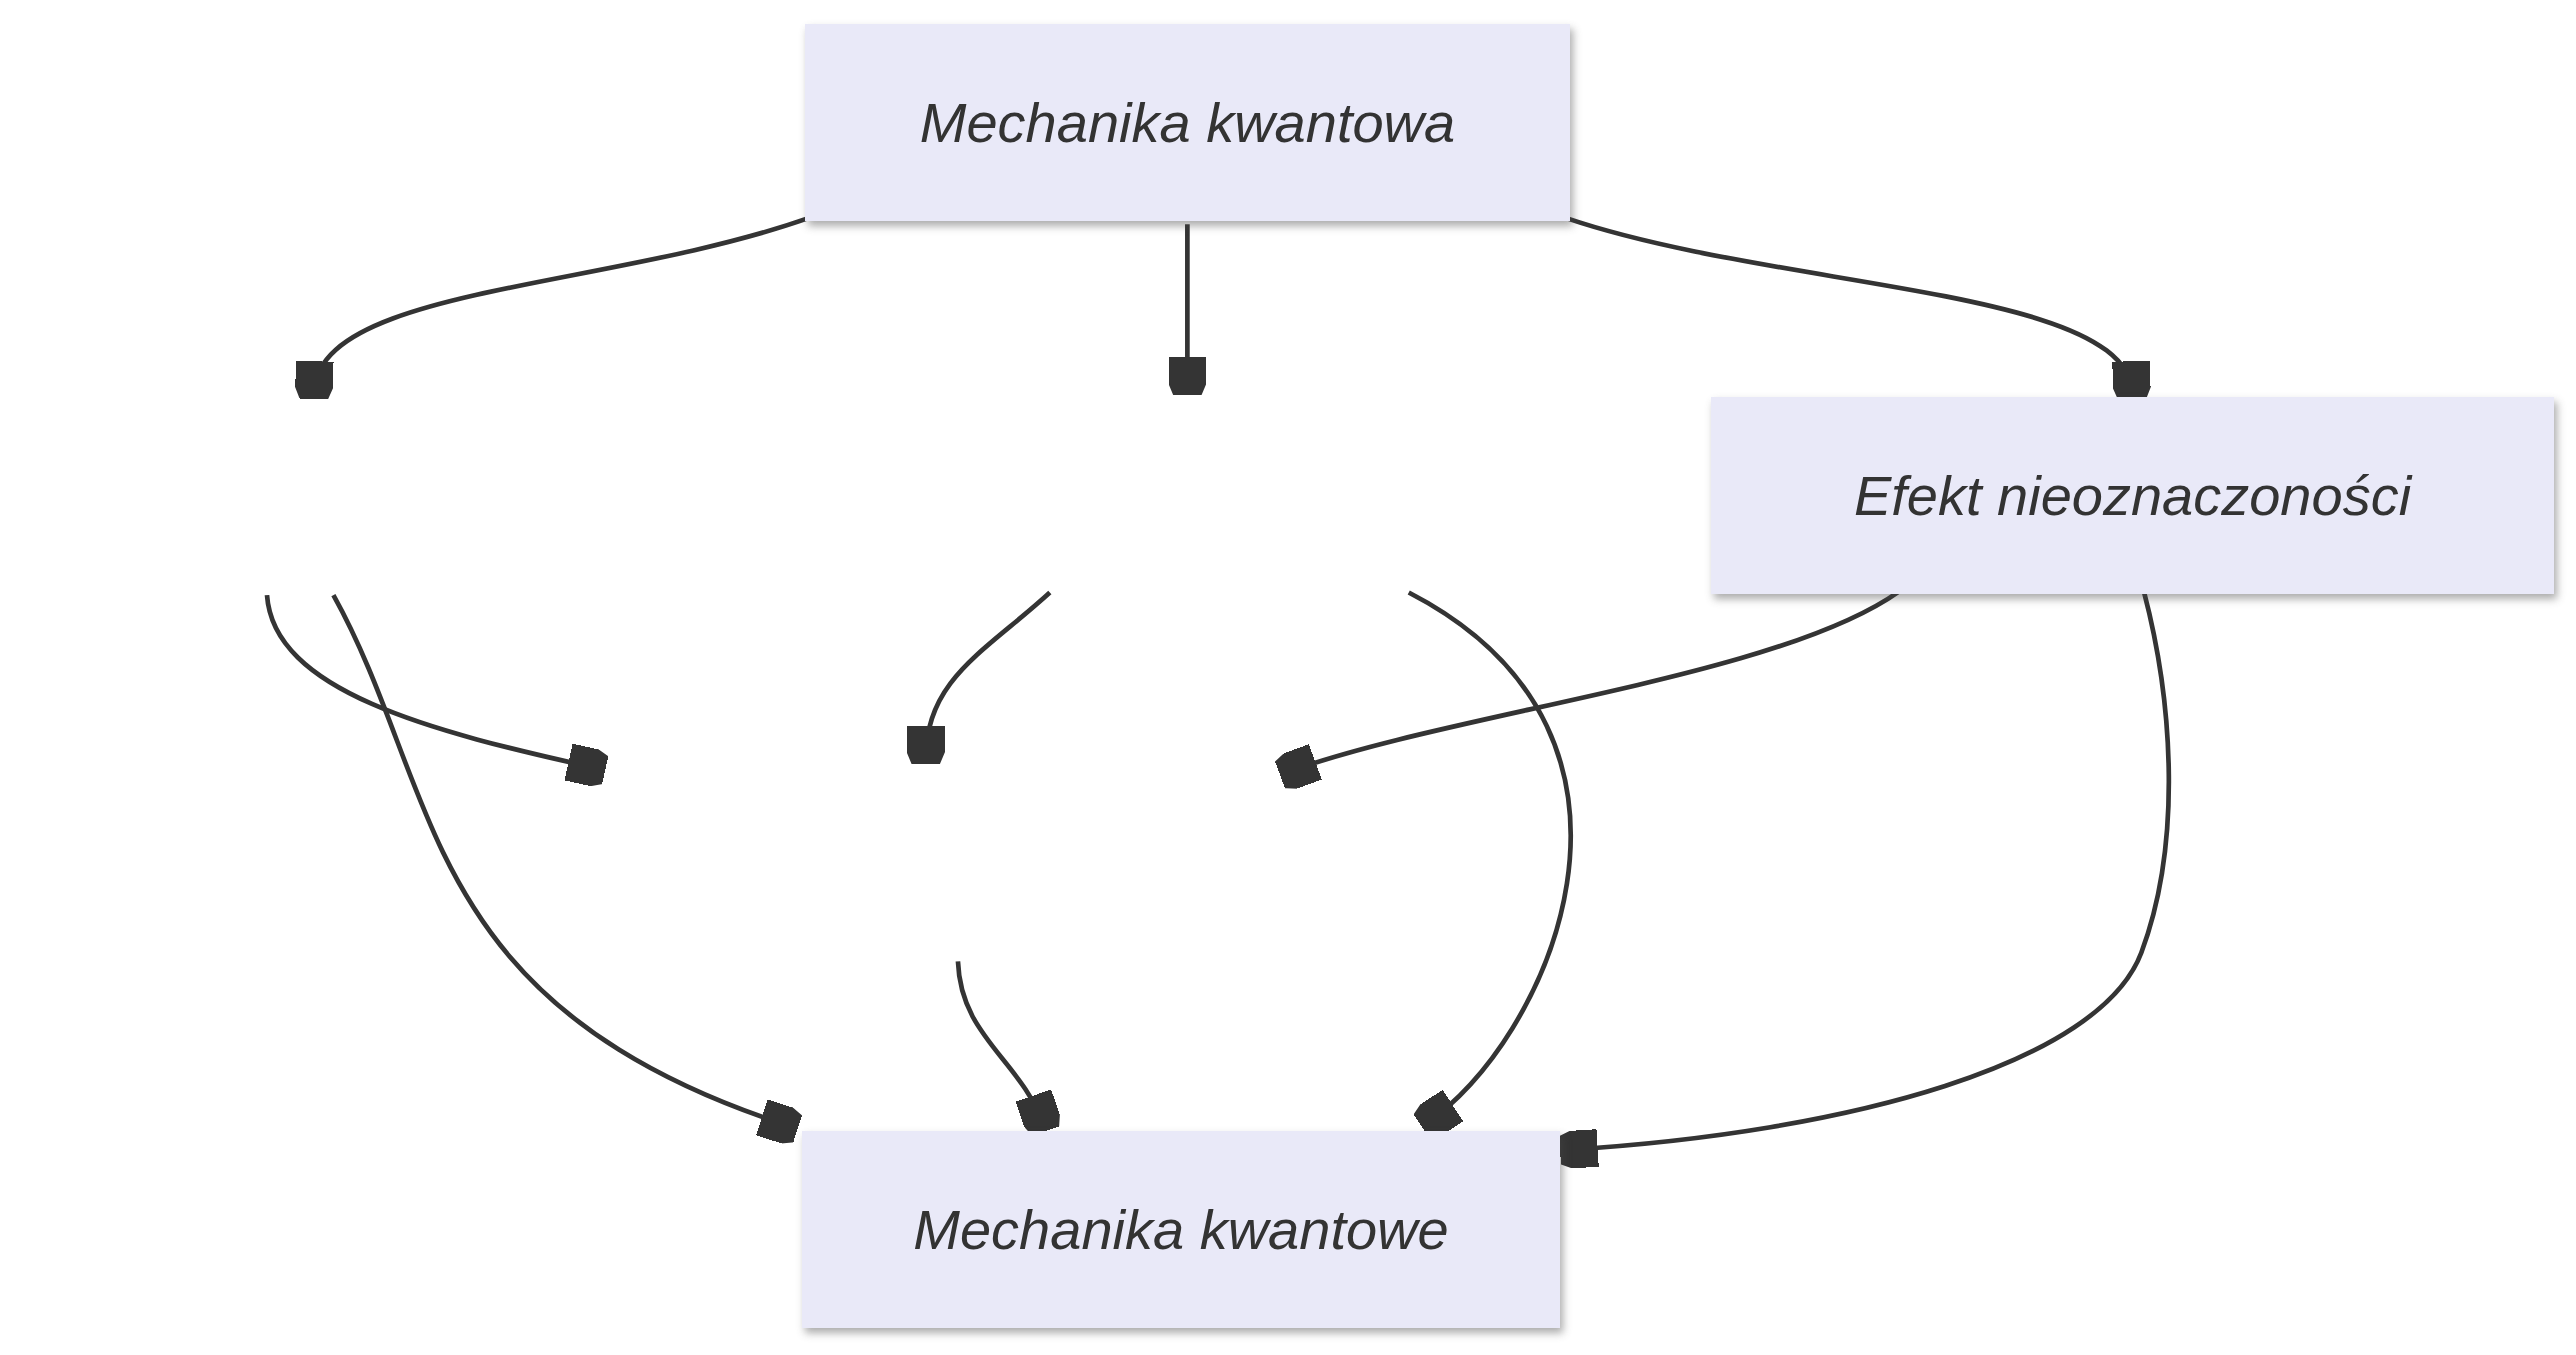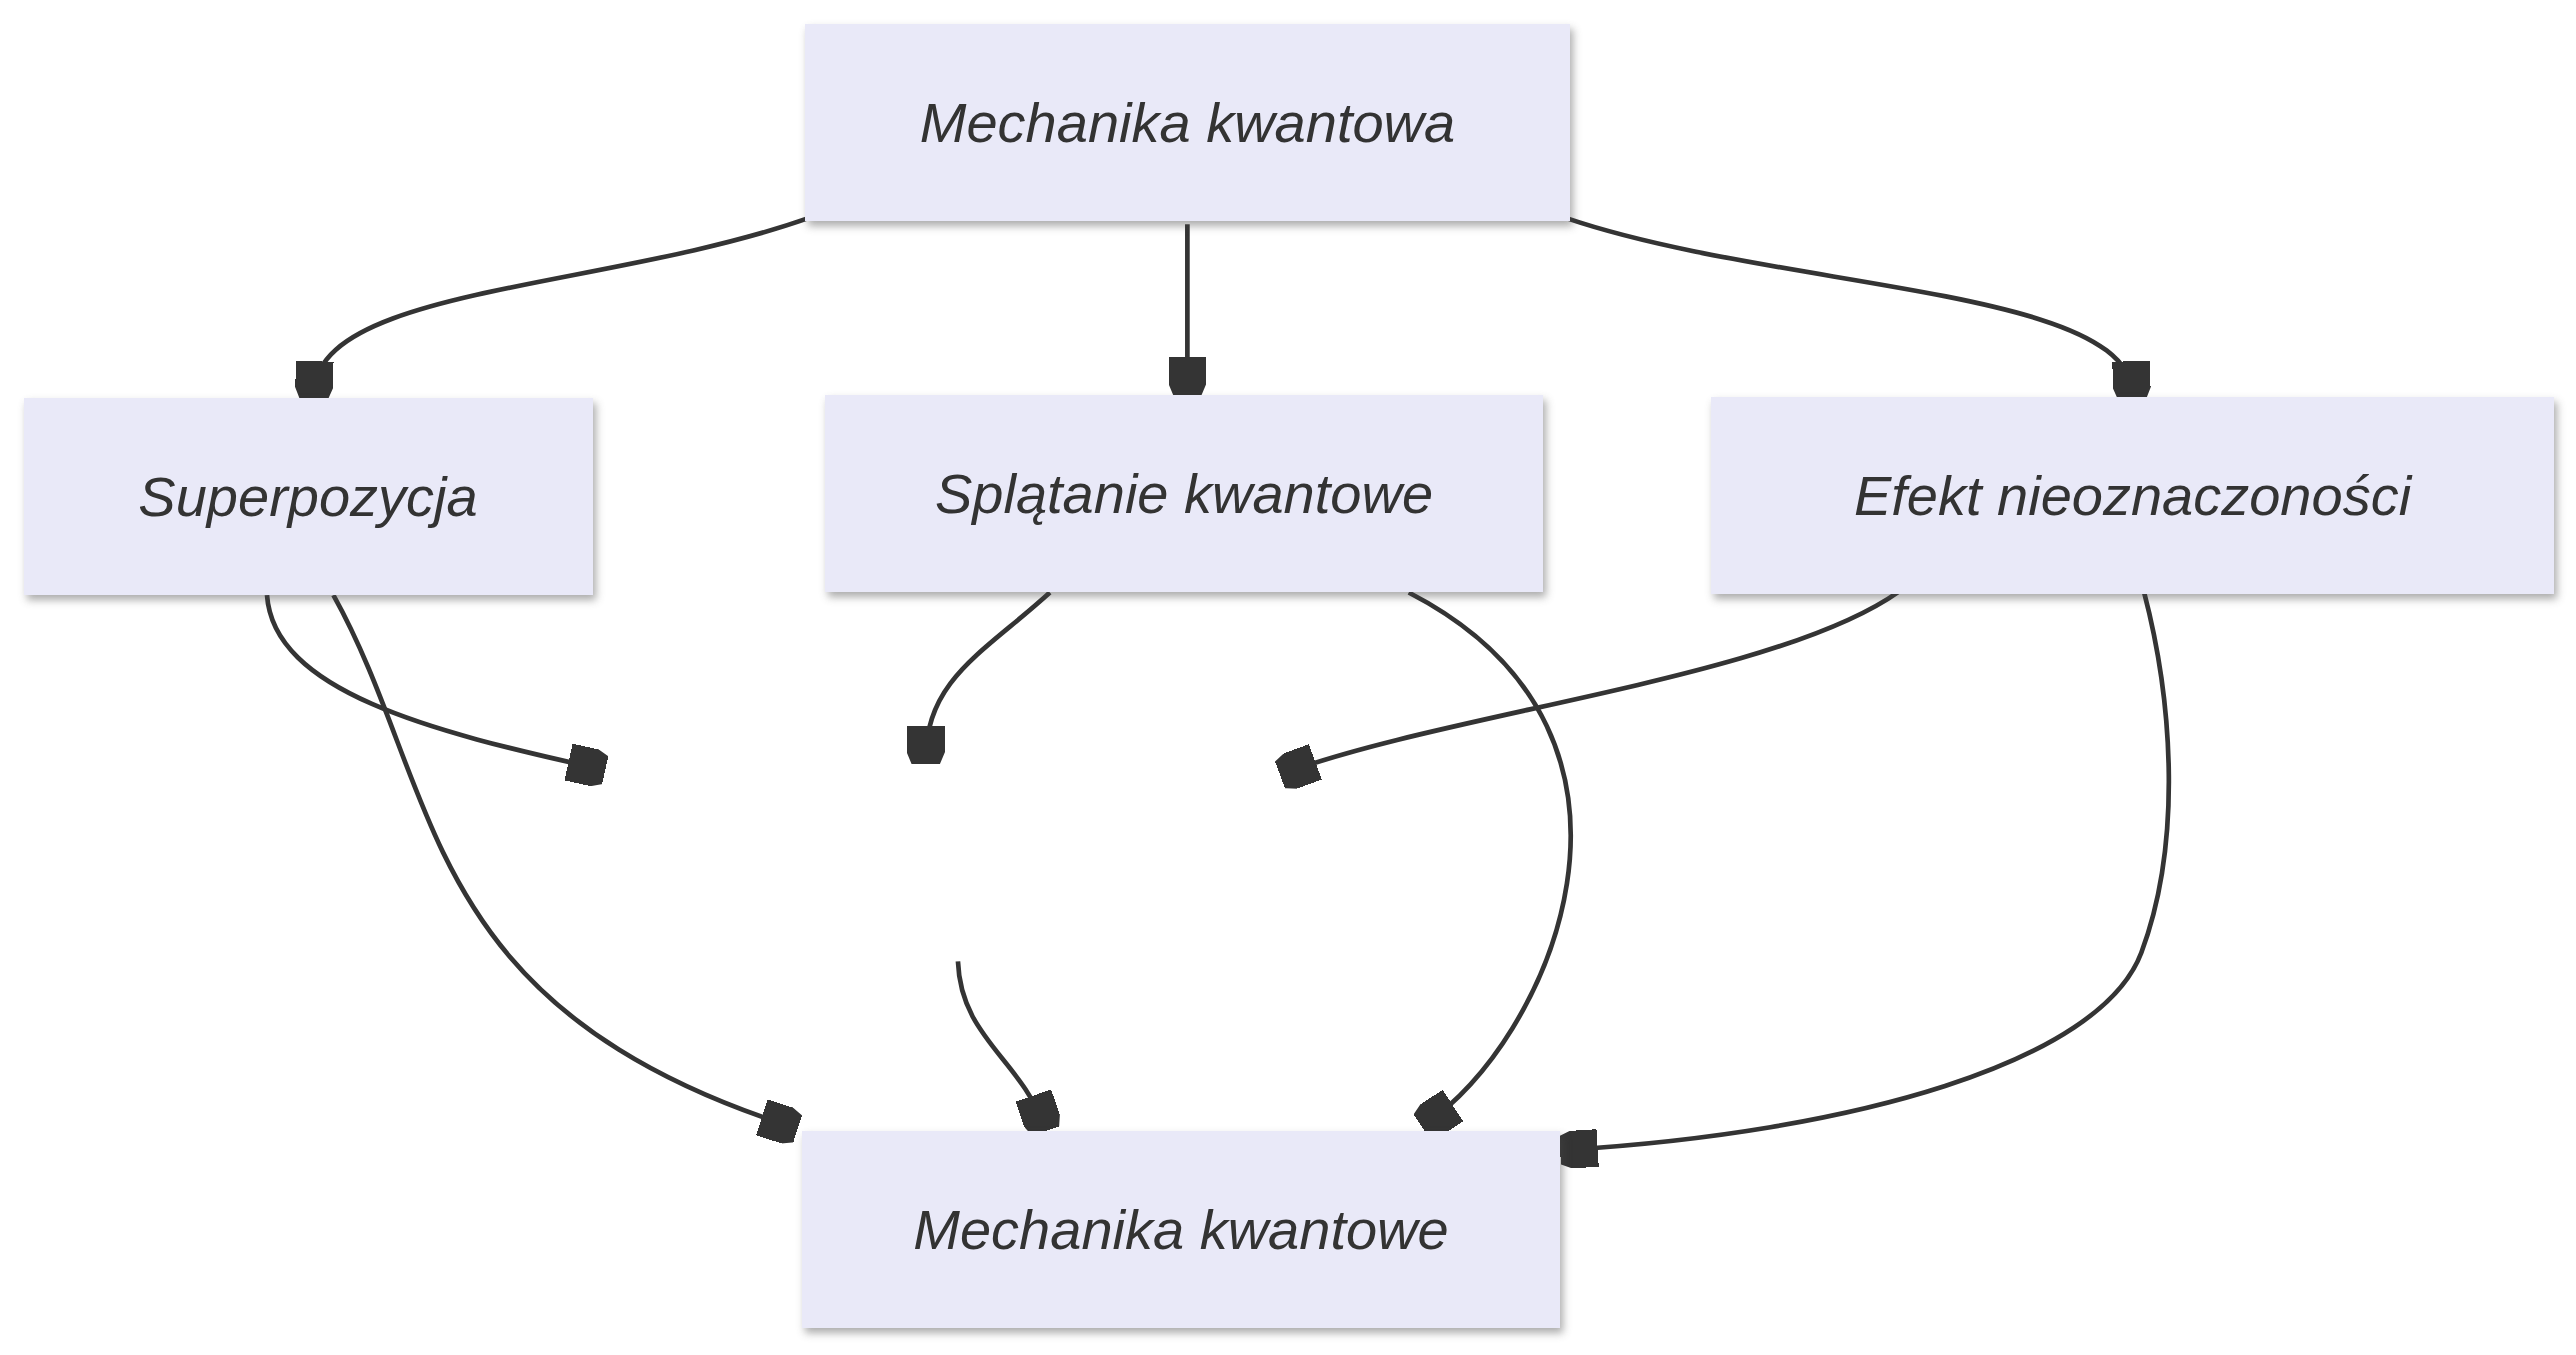--- a/index.html
+++ b/index.html
@@ -74,27 +74,21 @@
     <path d="M 2100,883 C 2520,1100 2300,1560 2126,1674" marker-end="url(#arrow)"></path>
     <path d="M 2830,882 C 2650,1010 2160,1062 1916,1152" marker-end="url(#arrow)"></path>
     <path d="M 3196,882 C 3240,1050 3252,1260 3192,1420 C 3130,1584 2760,1688 2334,1714" marker-end="url(#arrow)"></path>
     <path d="M 1428,1433 C 1432,1546 1522,1580 1556,1678" marker-end="url(#arrow)"></path>
   </svg>
 
   <div class="node" id="n-mechanika">
     <span>Mechanika kwantowa</span>
   </div>
 
-  <div class="node" id="n-superpozycja">
-    <span>Superpozycja</span>
-  </div>
 
-  <div class="node" id="n-splatanie">
-    <span>Splątanie kwantowe</span>
-  </div>
 
   <div class="node" id="n-zasada">
     <span>Efekt nieoznaczoności</span>
   </div>
 
 
   <div class="node" id="n-komputery">
     <span>Mechanika kwantowe</span>
   </div>
 

